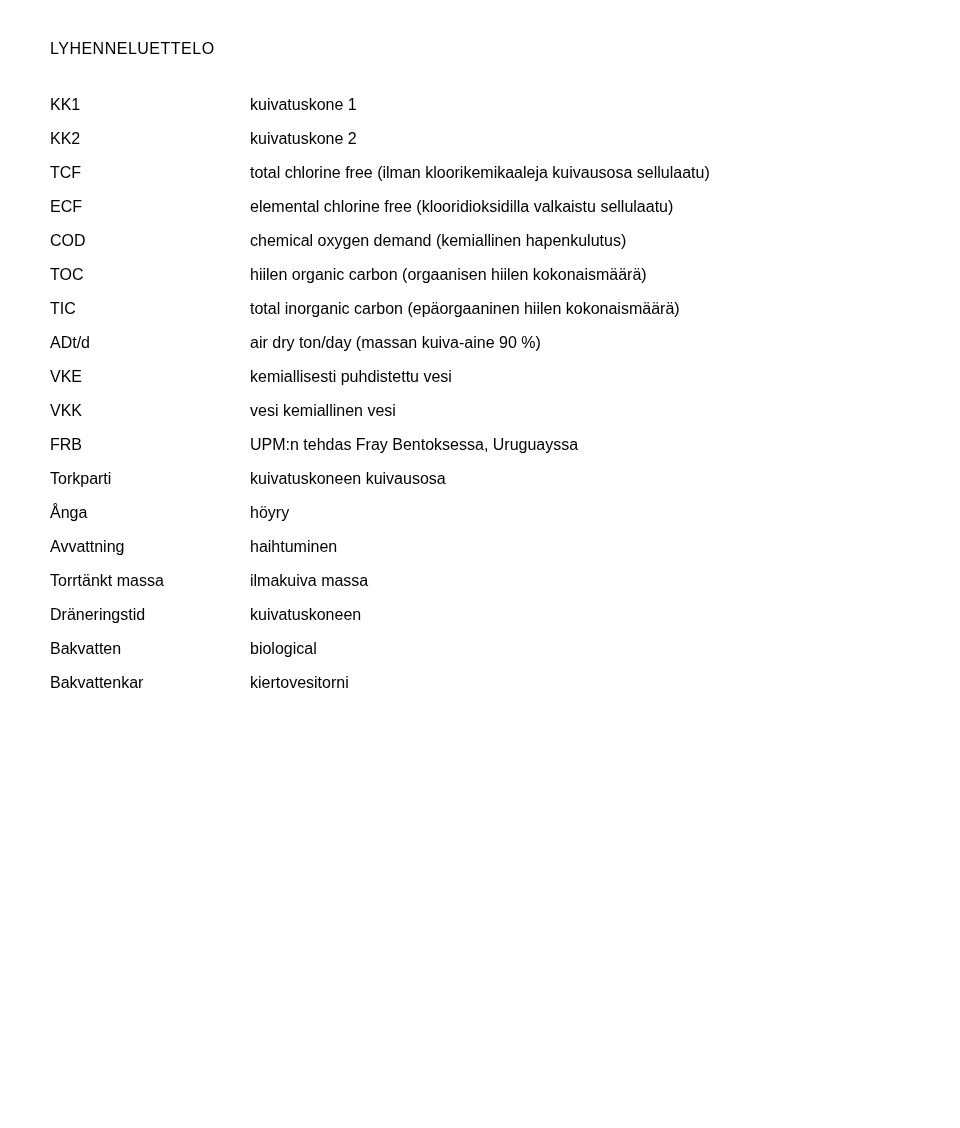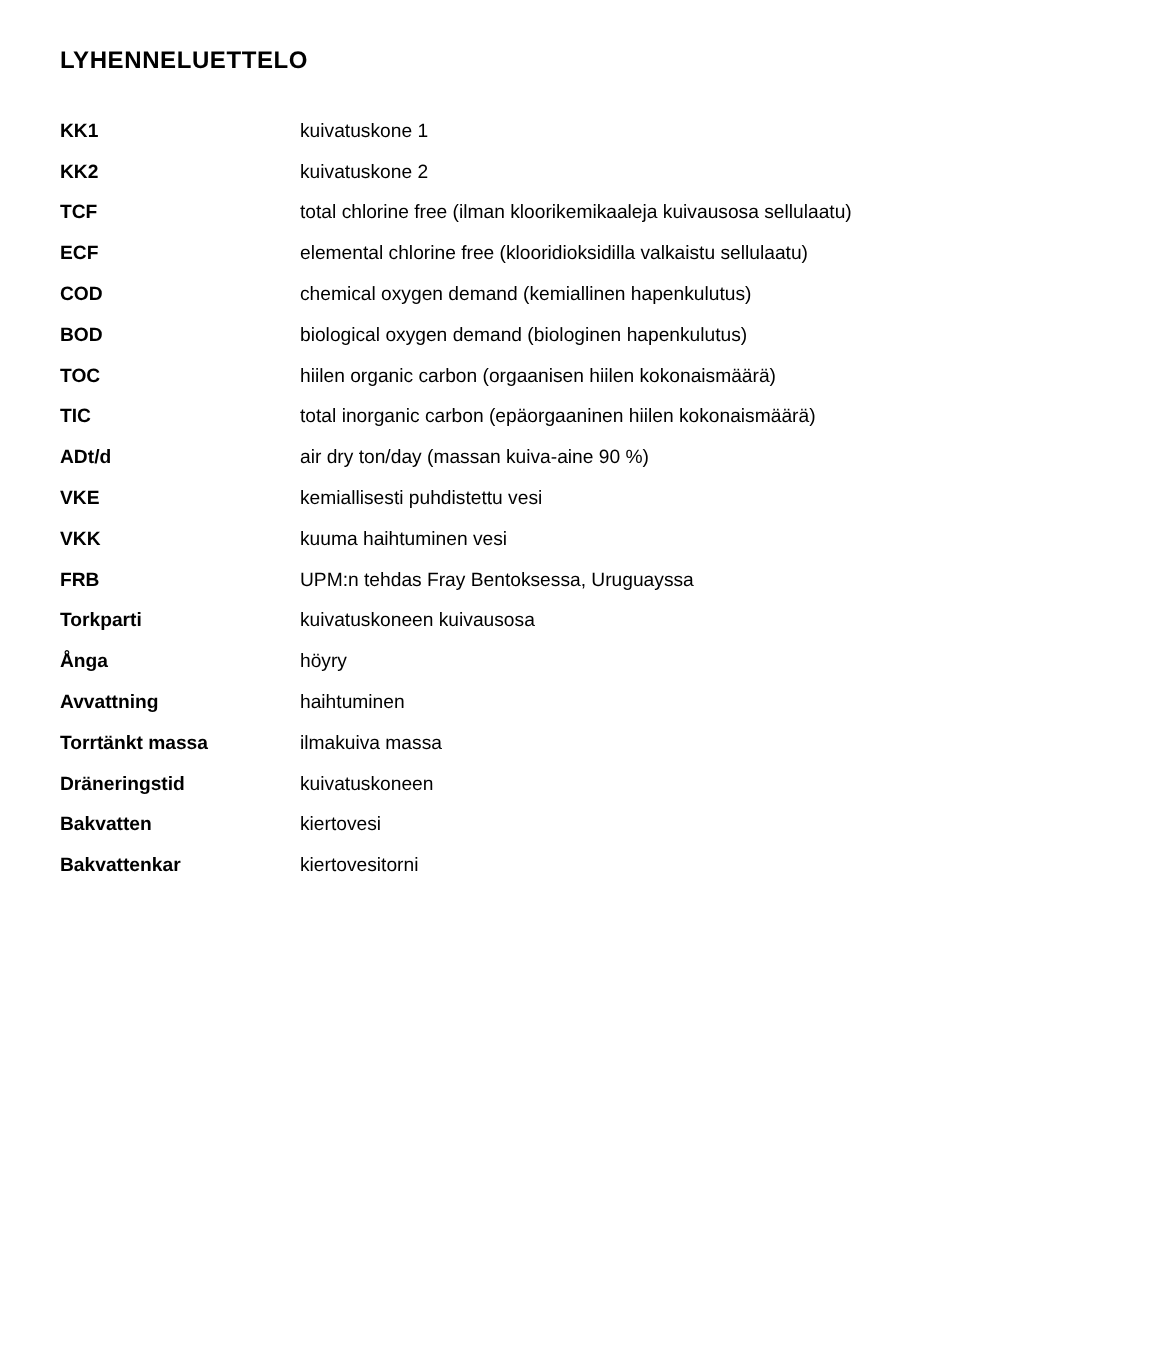--- a/index.html
+++ b/index.html
@@ -10,37 +10,37 @@
     body {
       background: #ffffff;
       font-family: Arial, Helvetica, sans-serif;
       font-size: 16px;
       color: #000000;
       padding: 40px 50px;
       width: 960px;
       min-height: 1128px;
     }
     h1 {
-      font-size: 20px;
-      font-weight: bold;
+      font-size: 16px;
+      font-weight: normal;
       margin-bottom: 30px;
       letter-spacing: 0.5px;
     }
     .abbreviation-table {
       width: 100%;
       border-collapse: collapse;
     }
     .abbreviation-table tr td {
       padding: 5px 0;
       vertical-align: top;
       line-height: 1.5;
     }
     .abbreviation-table tr td:first-child {
       width: 200px;
-      font-weight: bold;
+      font-weight: normal;
       padding-right: 20px;
     }
     .abbreviation-table tr td:last-child {
       width: calc(100% - 200px);
     }
   </style>
 </head>
 <body>
 
 <h1>LYHENNELUETTELO</h1>
@@ -61,42 +61,38 @@
       </tr>
       <tr>
         <td>ECF</td>
         <td>elemental chlorine free (klooridioksidilla valkaistu sellulaatu)</td>
       </tr>
       <tr>
         <td>COD</td>
         <td>chemical oxygen demand (kemiallinen hapenkulutus)</td>
       </tr>
       <tr>
-        <td>BOD</td>
-        <td>biological oxygen demand (biologinen hapenkulutus)</td>
-      </tr>
-      <tr>
         <td>TOC</td>
         <td>hiilen organic carbon (orgaanisen hiilen kokonaismäärä)</td>
       </tr>
       <tr>
         <td>TIC</td>
         <td>total inorganic carbon (epäorgaaninen hiilen kokonaismäärä)</td>
       </tr>
       <tr>
         <td>ADt/d</td>
         <td>air dry ton/day (massan kuiva-aine 90 %)</td>
       </tr>
       <tr>
         <td>VKE</td>
         <td>kemiallisesti puhdistettu vesi</td>
       </tr>
       <tr>
         <td>VKK</td>
-        <td>kuuma haihtuminen vesi</td>
+        <td>vesi kemiallinen vesi</td>
       </tr>
       <tr>
         <td>FRB</td>
         <td>UPM:n tehdas Fray Bentoksessa, Uruguayssa</td>
       </tr>
       <tr>
         <td>Torkparti</td>
         <td>kuivatuskoneen kuivausosa</td>
       </tr>
       <tr>
@@ -110,20 +106,20 @@
       <tr>
         <td>Torrtänkt massa</td>
         <td>ilmakuiva massa</td>
       </tr>
       <tr>
         <td>Dräneringstid</td>
         <td>kuivatuskoneen</td>
       </tr>
       <tr>
         <td>Bakvatten</td>
-        <td>kiertovesi</td>
+        <td>biological</td>
       </tr>
       <tr>
         <td>Bakvattenkar</td>
         <td>kiertovesitorni</td>
       </tr>
     </tbody>
 </table>
 
 </body></html>

